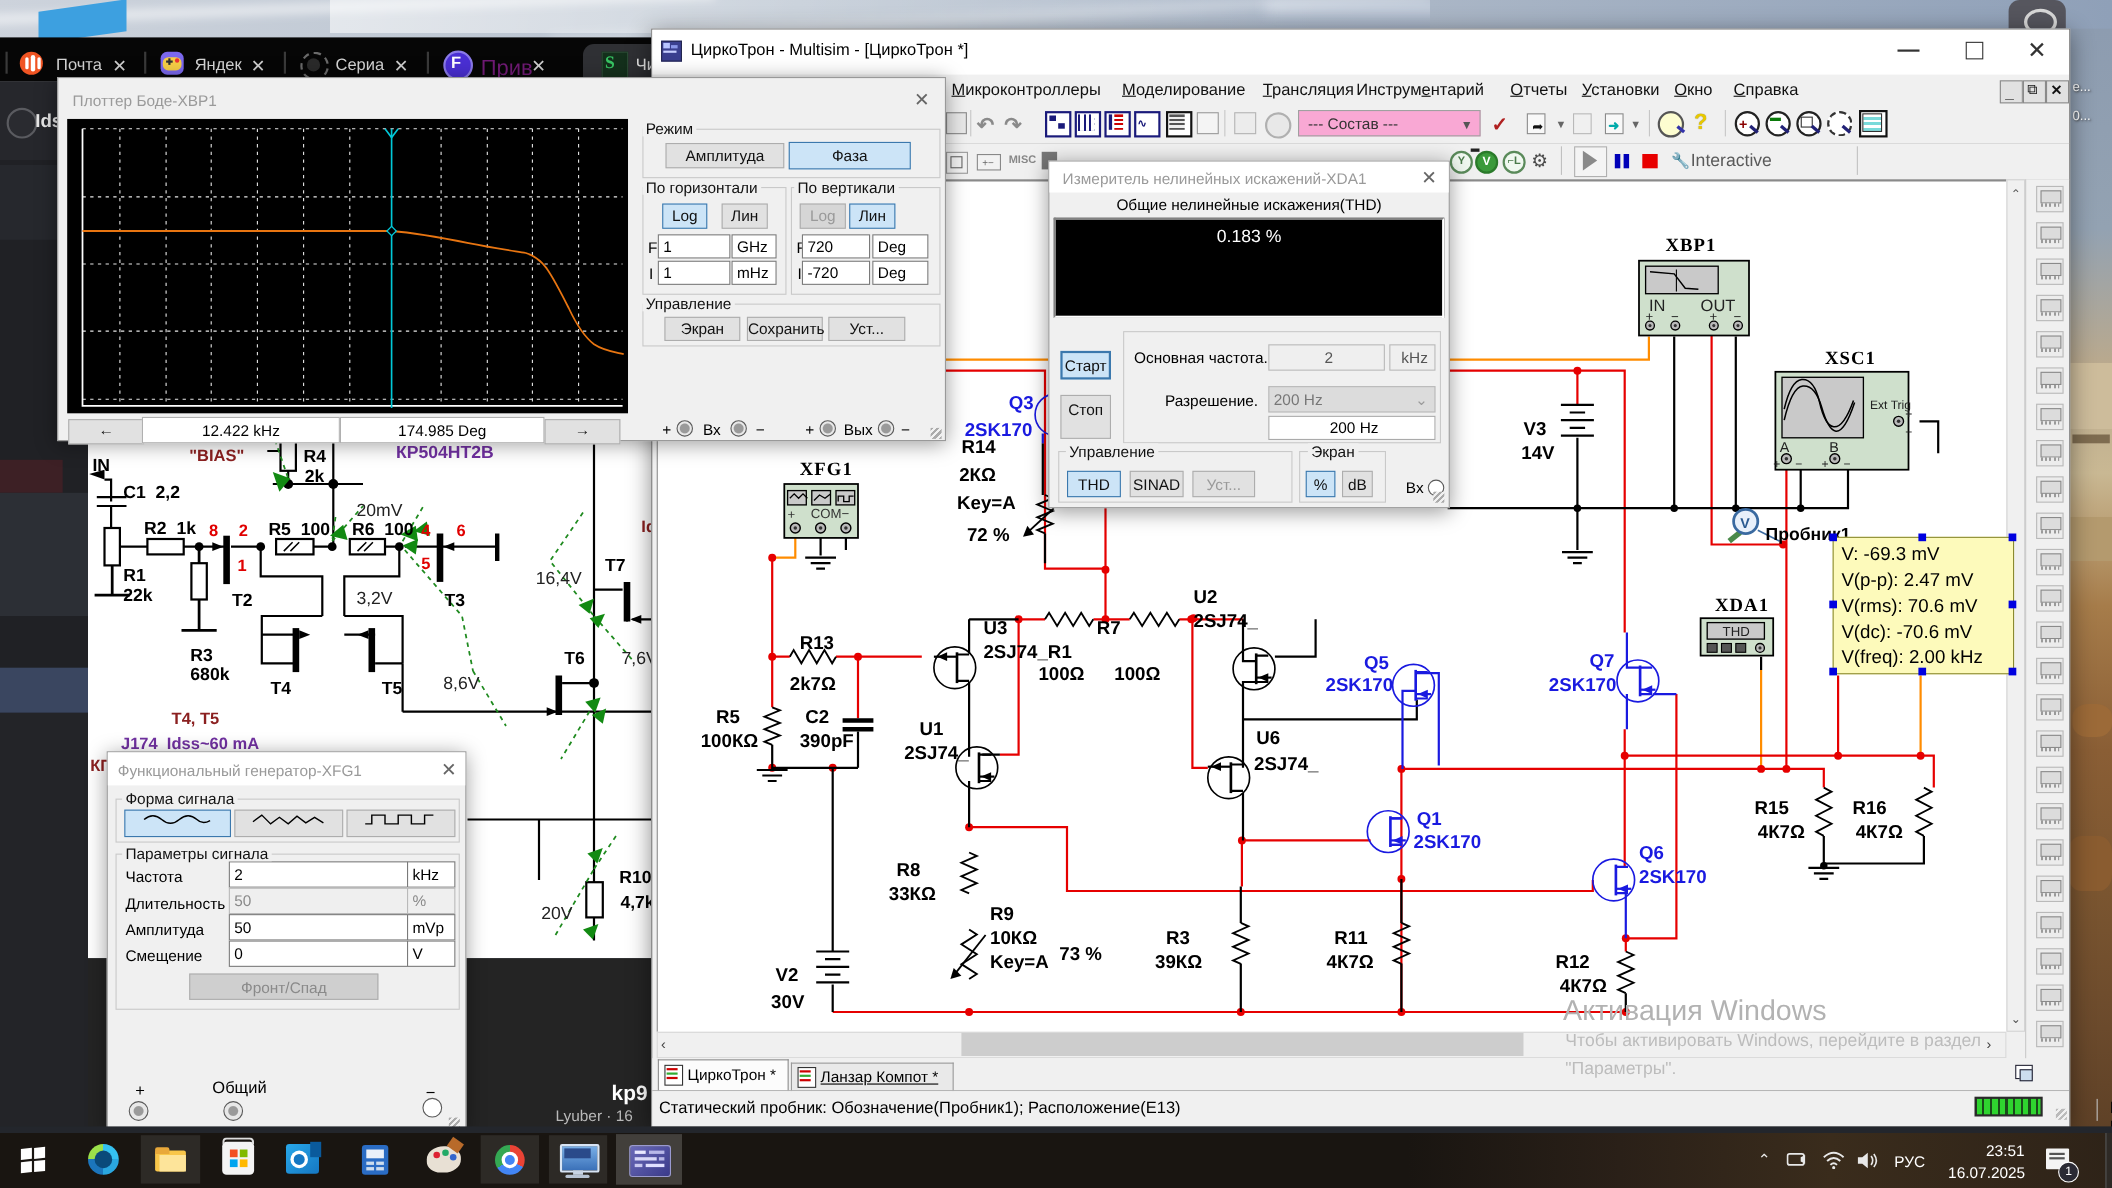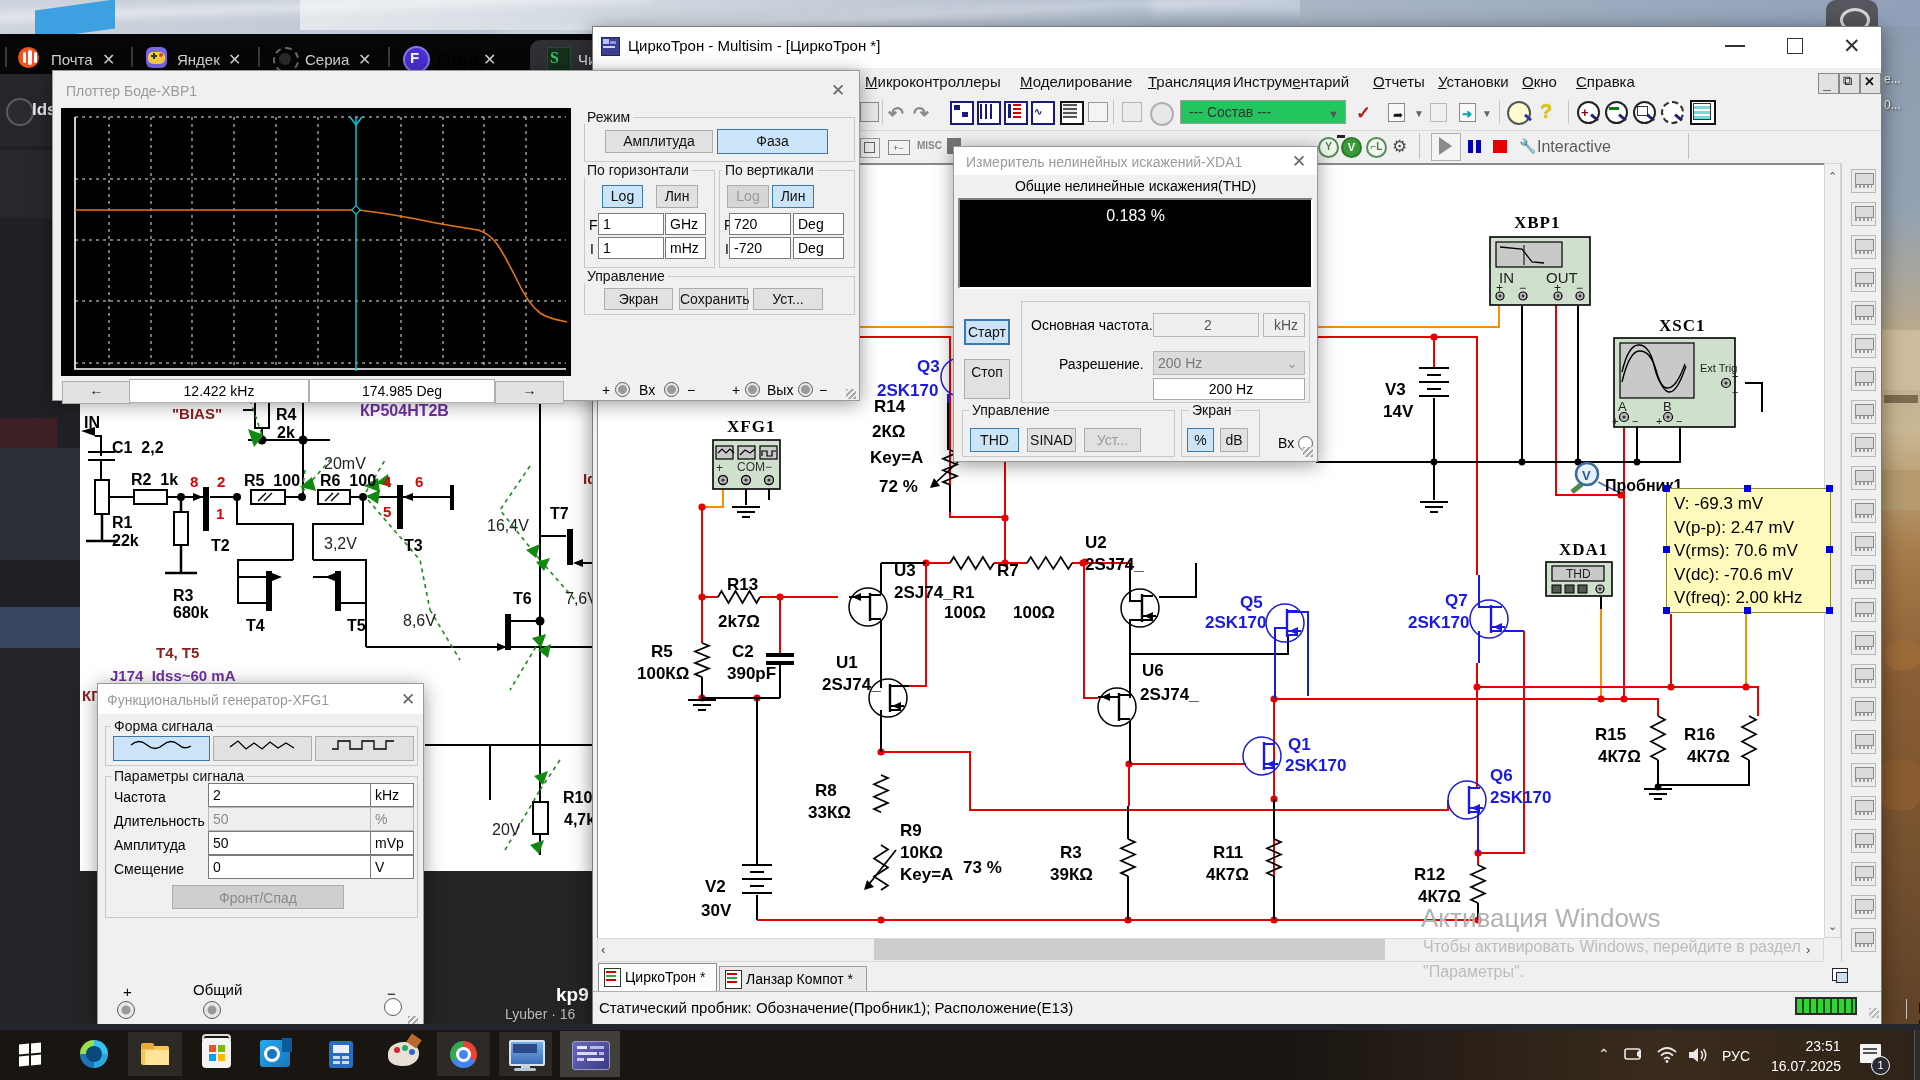--- a/index.html
+++ b/index.html
@@ -68,21 +68,21 @@
 <div class="a" style="left:177px;top:51px;color:#d5d5d5;font-size:15px;">Яндек</div>
 <div class="a" style="left:228px;top:50px;color:#cfcfcf;font-size:16px;">✕</div>
 <div class="a" style="left:258px;top:47px;width:2px;height:20px;background:#3a3a3a;"></div>
 <div class="a" style="left:273px;top:47px;width:22px;height:22px;border:2px dashed #6a6a6a;border-radius:50%;"></div>
 <div class="a" style="left:279px;top:53px;width:12px;height:12px;background:#2a2a2a;border-radius:50%;"></div>
 <div class="a" style="left:305px;top:51px;color:#d5d5d5;font-size:15px;">Сериа</div>
 <div class="a" style="left:358px;top:50px;color:#cfcfcf;font-size:16px;">✕</div>
 <div class="a" style="left:388px;top:47px;width:2px;height:20px;background:#3a3a3a;"></div>
 <div class="a" style="left:403px;top:46px;width:23px;height:23px;border-radius:50%;background:#4a2fd4;border:2px solid #8a7ae8;"></div>
 <div class="a" style="left:410px;top:49px;color:#fff;font-size:15px;font-weight:bold;">F</div>
-<div class="a" style="left:437px;top:51px;color:#000000;font-size:20px;">Прив</div>
+<div class="a" style="left:437px;top:51px;color:#701a75;font-size:20px;">Прив</div>
 <div class="a" style="left:483px;top:50px;color:#cfcfcf;font-size:16px;">✕</div>
 
 <div class="a" style="left:530px;top:40px;width:120px;height:34px;background:#2f3034;border-radius:10px 10px 0 0;"></div>
 <div class="a" style="left:547px;top:47px;width:22px;height:22px;background:#14301c;border:1px solid #2a4a34;"></div>
 <div class="a" style="left:550px;top:49px;color:#37c463;font-size:16px;font-weight:bold;font-family:'Liberation Serif',serif;">S</div>
 <div class="a" style="left:578px;top:51px;color:#e8e8e8;font-size:15px;">Чист</div>
 
 <div class="a" style="left:80px;top:397px;width:512px;height:474px;background:#fff;"></div>
 
 <div class="a" style="left:80px;top:871px;width:512px;height:159px;background:#242424;"></div>
@@ -260,21 +260,21 @@
 <div class="a" style="left:1008px;top:104px;width:3px;height:14px;background:#1a1a7a;"></div>
 <div class="a" style="left:1013px;top:104px;width:8px;height:14px;background:repeating-linear-gradient(0deg,#c00 0 2px,#fff 2px 4px);"></div>
 <div class="a" style="left:1031px;top:101px;width:20px;height:20px;border:2px solid #1a1a7a;background:#fff;"></div>
 <div class="a" style="left:1034px;top:106px;color:#1a1a7a;font-size:10px;font-weight:bold;">∿</div>
 <div class="a" style="left:1060px;top:101px;width:20px;height:20px;border:2px solid #111;background:#fff;"></div>
 <div class="a" style="left:1063px;top:104px;width:14px;height:14px;background:repeating-linear-gradient(0deg,#555 0 2px,#eee 2px 4px);"></div>
 <div class="a" style="left:1088px;top:102px;width:18px;height:18px;border:1.5px solid #9a9a9a;background:#f4f4f4;"></div>
 <div class="a" style="left:1113px;top:100px;width:1px;height:24px;background:#c6c6c6;"></div>
 <div class="a" style="left:1122px;top:102px;width:18px;height:18px;border:1.5px solid #b4b4b4;background:#ececec;"></div>
 <div class="a" style="left:1150px;top:102px;width:20px;height:20px;border:2px solid #b0b0b0;border-radius:50%;background:#e8e8e8;"></div>
-<div class="a" style="left:1180px;top:100px;width:166px;height:24px;background:#22c55e;border:1px solid #a0a0a0;font-size:14px;color:#333;padding:3px 0 0 8px;box-sizing:border-box;">--- Состав ---</div>
+<div class="a" style="left:1180px;top:100px;width:166px;height:24px;background:#f9a8d4;border:1px solid #a0a0a0;font-size:14px;color:#333;padding:3px 0 0 8px;box-sizing:border-box;">--- Состав ---</div>
 <div class="a" style="left:1328px;top:108px;color:#555;font-size:11px;">▼</div>
 <div class="a" style="left:1356px;top:102px;color:#b02020;font-size:18px;font-weight:bold;">✓</div>
 <div class="a" style="left:1388px;top:103px;width:15px;height:17px;border:1.5px solid #8a8a8a;background:#f8f8f8;"></div>
 <div class="a" style="left:1393px;top:108px;color:#111;font-size:12px;">➦</div>
 <div class="a" style="left:1414px;top:108px;color:#666;font-size:10px;">▼</div>
 <div class="a" style="left:1430px;top:103px;width:15px;height:17px;border:1.5px solid #b9b9b9;background:#f0f0f0;"></div>
 <div class="a" style="left:1459px;top:103px;width:15px;height:17px;border:1.5px solid #8a8a8a;background:#f8f8f8;"></div>
 <div class="a" style="left:1462px;top:107px;color:#0aa;font-size:12px;font-weight:bold;">➜</div>
 <div class="a" style="left:1482px;top:108px;color:#666;font-size:10px;">▼</div>
 <div class="a" style="left:1499px;top:100px;width:1px;height:24px;background:#c6c6c6;"></div>
@@ -339,21 +339,21 @@
 <div class="a" style="left:604px;top:968px;width:15px;height:17px;background:#fff;border:1px solid #333;"></div>
 <div class="a" style="left:606px;top:971px;width:10px;height:2px;background:#c00;"></div>
 <div class="a" style="left:606px;top:975px;width:10px;height:2px;background:#3a3;"></div>
 <div class="a" style="left:606px;top:979px;width:10px;height:2px;background:#c00;"></div>
 <div class="a" style="left:625px;top:969px;font-size:14px;color:#000;">ЦиркоТрон *</div>
 <div class="a" style="left:719px;top:966px;width:148px;height:26px;background:#e9e9e9;border:1px solid #9a9a9a;border-bottom:none;box-sizing:border-box;"></div>
 <div class="a" style="left:725px;top:970px;width:15px;height:17px;background:#fff;border:1px solid #333;"></div>
 <div class="a" style="left:727px;top:973px;width:10px;height:2px;background:#c00;"></div>
 <div class="a" style="left:727px;top:977px;width:10px;height:2px;background:#3a3;"></div>
 <div class="a" style="left:727px;top:981px;width:10px;height:2px;background:#c00;"></div>
-<div class="a" style="left:746px;top:971px;font-size:14px;color:#000;">Ланзар Компот *</div>
+<div class="a" style="left:746px;top:971px;font-size:14px;color:#000;text-decoration:underline;">Ланзар Компот *</div>
 <div class="a" style="left:593px;top:991px;width:1288px;height:1px;background:#b0b0b0;"></div>
 
 <div class="a" style="left:593px;top:992px;width:1288px;height:32px;background:#f0f0f0;font-size:15px;color:#000;">
  <span style="position:absolute;left:6px;top:7px;">Статический пробник: Обозначение(Пробник1); Расположение(E13)</span>
  <span style="position:absolute;left:1313px;top:7px;width:1px;height:20px;background:#c0c0c0;"></span>
  <span style="position:absolute;left:1325px;top:7px;">ЦиркоТрон: Моделирование...</span>
 
 </div>
 <div class="a" style="left:1795px;top:997px;width:62px;height:18px;background:#2a2a2a;"></div>
 <div class="a" style="left:1797px;top:999px;width:58px;height:14px;background:repeating-linear-gradient(90deg,#2fd42f 0 5px,#1a4a1a 5px 7px);"></div>

